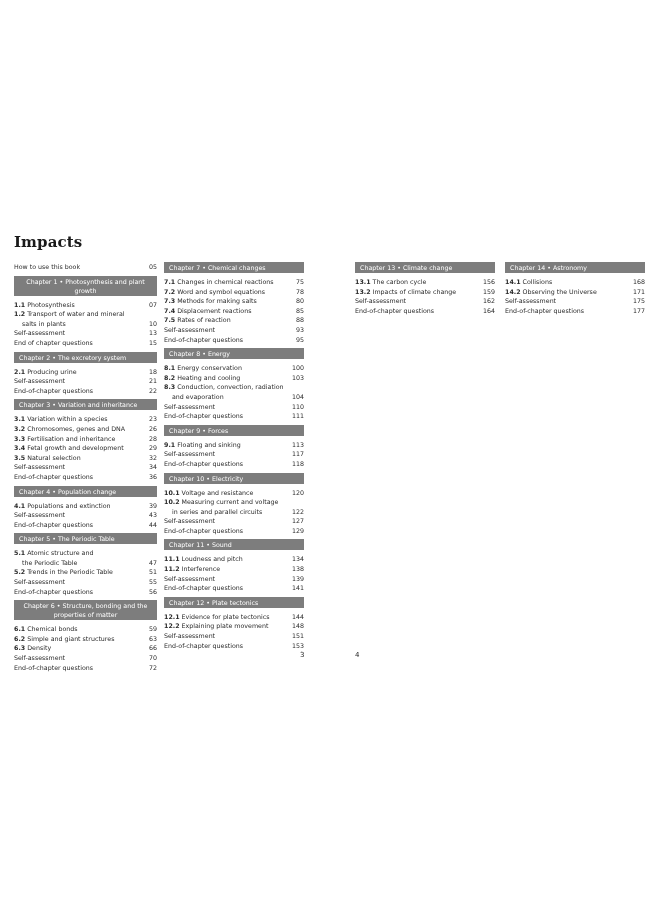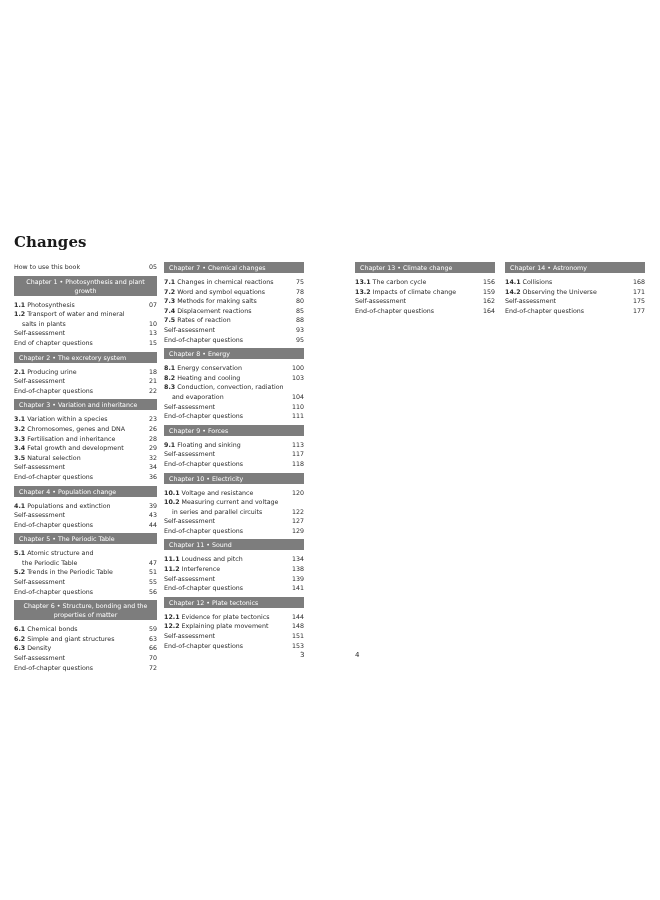--- a/index.html
+++ b/index.html
@@ -25,21 +25,21 @@
     background:#7d7d7d; color:#ffffff; font-size:6.3px; line-height:9px;
     padding:1px 5px; margin:4px 0 4px 0; text-align:left;
   }
   .hdr.two { text-align:center; }
   .hdr.first { margin-top:0; }
   .pageno { position:absolute; top:651px; font-size:7px; color:#222; }
 </style>
 </head>
 <body>
 
-<div class="title">Changes</div>
+<div class="title">Impacts</div>
 
 <div class="col" id="col0" style="left:14px; width:143px;">
   <div class="row" style="margin-bottom:3px;">
     <span class="txt">How to use this book</span>
     <span class="pg">05</span>
   </div>
 <div class="hdr two">Chapter 1 • Photosynthesis and plant growth</div>
     <div class="row">
       <span class="txt"><span class="num">1.1</span> <span>Photosynthesis</span></span>
       <span class="pg">07</span>

